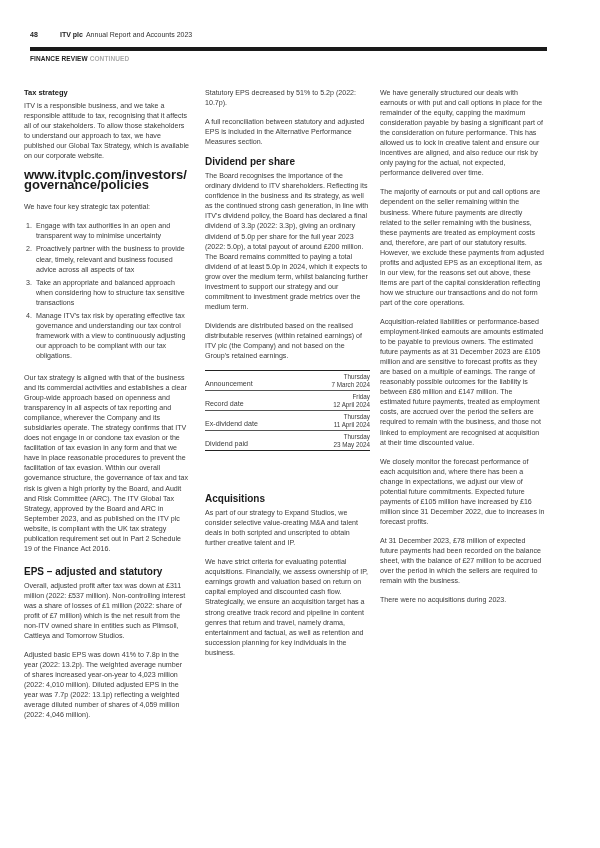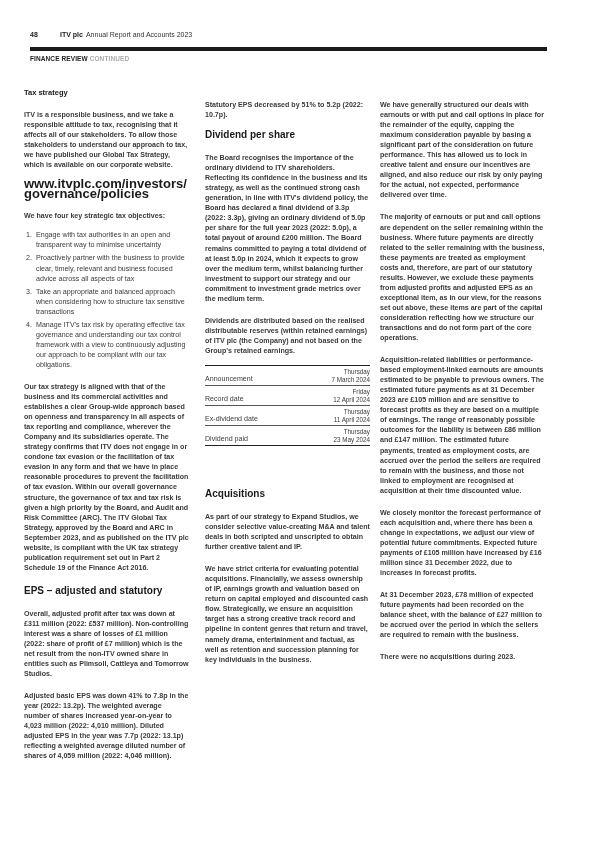--- a/index.html
+++ b/index.html
@@ -13,21 +13,21 @@
   .brand { font-weight: bold; margin-right: 3px; }
   .report-title { color: #333; }
   .rule-thick { height: 4px; background: #1a1a1a; margin-top: 6px; }
   .section-label { font-size: 6.5px; font-weight: bold; color: #222; margin-top: 4px; letter-spacing: 0.1px; }
   .section-label .cont { color: #aaa; font-weight: bold; }
 
   .col { position: absolute; top: 88px; width: 165px; font-size: 7.1px; line-height: 10.05px; }
   .col1 { left: 24px; }
   .col2 { left: 205px; }
   .col3 { left: 380px; }
-  p { margin: 12px 0 9px 0; font-weight: bold; }
+  p { margin: 0 0 9px 0; }
   h3 { font-size: 7.5px; font-weight: bold; margin: 0 0 3px 0; color: #1a1a1a; }
   h2 { font-size: 10px; font-weight: bold; margin: 12px 0 3px 0; color: #1a1a1a; line-height: 12px; }
   .link { font-weight: bold; font-size: 13px; color: #1a1a1a; line-height: 10px; margin-bottom: 12px; }
   ol { margin: 0 0 12px 0; padding-left: 10px; }
   ol li { margin-bottom: 3px; padding-left: 2px; }
   .tbl-title { font-size: 10px; font-weight: bold; color: #1a1a1a; line-height: 12px; margin: 12px 0 3px 0; }
   .div-table { border-top: 1.5px solid #222; margin-bottom: 42px; }
   .div-row { display: flex; justify-content: space-between; align-items: flex-end; border-bottom: 0.8px solid #555; padding: 2px 0 1px 0; }
   .div-row:last-child { border-bottom: 1.5px solid #222; }
   .div-label { font-size: 7.1px; }
@@ -46,35 +46,36 @@
   <div class="section-label">
     <span>FINANCE REVIEW</span>
     <span class="cont">CONTINUED</span>
   </div>
 </div>
 
 <div class="col col1">
   <h3>Tax strategy</h3>
   <p>ITV is a responsible business, and we take a responsible attitude to tax, recognising that it affects all of our stakeholders. To allow those stakeholders to understand our approach to tax, we have published our Global Tax Strategy, which is available on our corporate website.</p>
   <div class="link">www.itvplc.com/investors/ governance/policies</div>
-  <p>We have four key strategic tax objectives:</p>
+  <p>We have four key strategic tax potential:</p>
   <ol>
     <li>Engage with tax authorities in an open and transparent way to minimise uncertainty</li>
     <li>Proactively partner with the business to provide clear, timely, relevant and business focused advice across all aspects of tax</li>
     <li>Take an appropriate and balanced approach when considering how to structure tax sensitive transactions</li>
     <li>Manage ITV's tax risk by operating effective tax governance and understanding our tax control framework with a view to continuously adjusting our approach to be compliant with our tax obligations.</li>
   </ol>
   <p>Our tax strategy is aligned with that of the business and its commercial activities and establishes a clear Group-wide approach based on openness and transparency in all aspects of tax reporting and compliance, wherever the Company and its subsidiaries operate. The strategy confirms that ITV does not engage in or condone tax evasion or the facilitation of tax evasion in any form and that we have in place reasonable procedures to prevent the facilitation of tax evasion. Within our overall governance structure, the governance of tax and tax risk is given a high priority by the Board, and Audit and Risk Committee (ARC). The ITV Global Tax Strategy, approved by the Board and ARC in September 2023, and as published on the ITV plc website, is compliant with the UK tax strategy publication requirement set out in Part 2 Schedule 19 of the Finance Act 2016.</p>
   <h2>EPS – adjusted and statutory</h2>
   <p>Overall, adjusted profit after tax was down at £311 million (2022: £537 million). Non-controlling interest was a share of losses of £1 million (2022: share of profit of £7 million) which is the net result from the non-ITV owned share in entities such as Plimsoll, Cattleya and Tomorrow Studios.</p>
   <p>Adjusted basic EPS was down 41% to 7.8p in the year (2022: 13.2p). The weighted average number of shares increased year-on-year to 4,023 million (2022: 4,010 million). Diluted adjusted EPS in the year was 7.7p (2022: 13.1p) reflecting a weighted average diluted number of shares of 4,059 million (2022: 4,046 million).</p>
 </div>
 
 <div class="col col2">
   <p>Statutory EPS decreased by 51% to 5.2p (2022: 10.7p).</p>
+  <p>A full reconciliation between statutory and adjusted EPS is included in the Alternative Performance Measures section.</p>
   <h2 style="margin-top:2px">Dividend per share</h2>
   <p>The Board recognises the importance of the ordinary dividend to ITV shareholders. Reflecting its confidence in the business and its strategy, as well as the continued strong cash generation, in line with ITV's dividend policy, the Board has declared a final dividend of 3.3p (2022: 3.3p), giving an ordinary dividend of 5.0p per share for the full year 2023 (2022: 5.0p), a total payout of around £200 million. The Board remains committed to paying a total dividend of at least 5.0p in 2024, which it expects to grow over the medium term, whilst balancing further investment to support our strategy and our commitment to investment grade metrics over the medium term.</p>
   <p>Dividends are distributed based on the realised distributable reserves (within retained earnings) of ITV plc (the Company) and not based on the Group's retained earnings.</p>
   <div class="div-table">
     <div class="div-row">
       <span class="div-label">Announcement</span>
       <span class="div-date"><span>Thursday</span><br><span>7 March 2024</span></span>
     </div>
     <div class="div-row">
       <span class="div-label">Record date</span>

